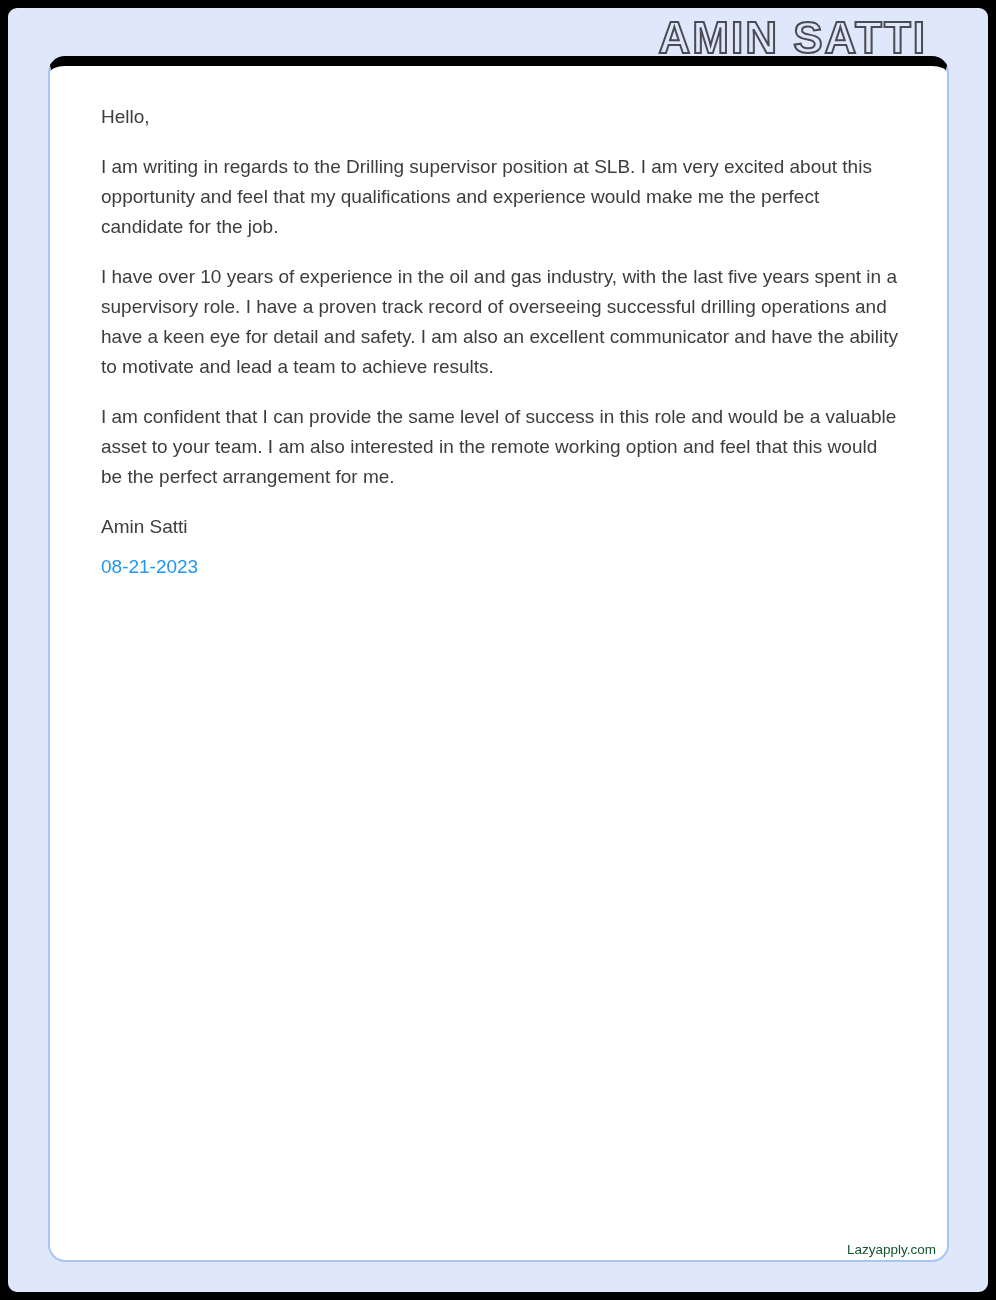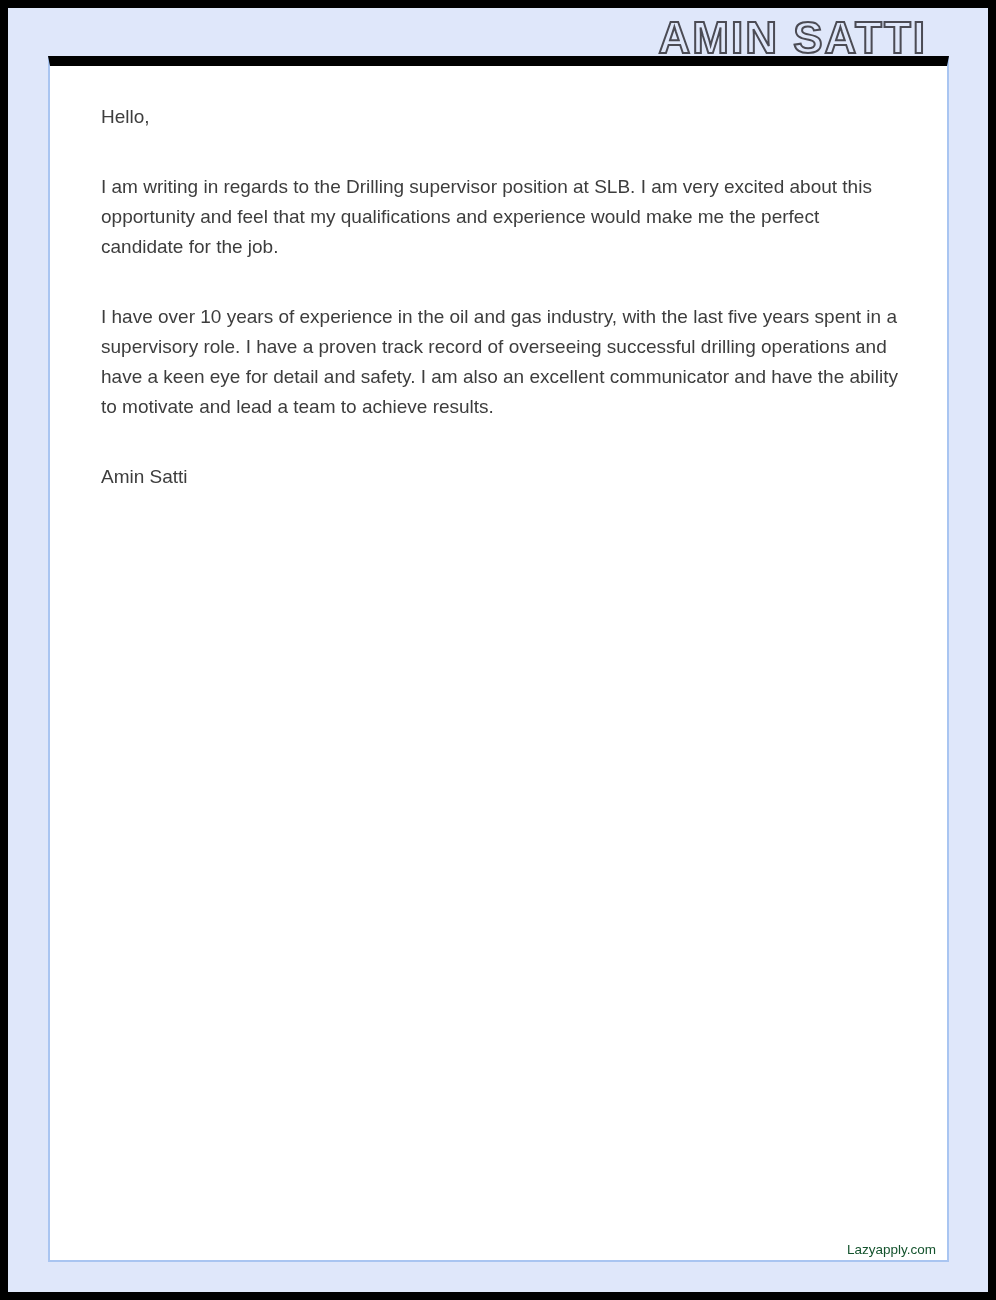--- a/index.html
+++ b/index.html
@@ -1,15 +1,15 @@
 <!DOCTYPE html>
 <html><head>
 <meta charset="utf-8">
 <style>
-  * { margin: 0; padding: 0; box-sizing: border-box; }
+  * { margin: 0; padding: 0; box-sizing: border-box; border-radius: 17px; }
   html, body { width: 996px; height: 1300px; }
   body {
     font-family: "Liberation Sans", sans-serif;
     background: #000;
   }
   .frame {
     position: relative;
     width: 996px;
     height: 1300px;
     border: 8px solid #000;
@@ -37,21 +37,21 @@
     background: #ffffff;
     border: 2px solid #a9c5f1;
     border-top: 10px solid #000000;
   }
   .letter-body {
     padding: 36px 46px 0 51px;
     color: #3d3d3d;
     font-size: 19px;
     line-height: 30px;
   }
-  .letter-body p { margin-top: 40px; }
+  .letter-body p { margin-top: 20px; }
   .letter-body p:first-child { margin-top: 0; }
   .date-line {
     margin-top: 10px !important;
     color: #2196f3;
     cursor: pointer;
   }
   .footer-brand {
     position: absolute;
     right: 11px;
     bottom: 1px;
@@ -69,24 +69,26 @@
 
   <div class="paper">
 
     <div class="letter-body">
       <p>Hello,</p>
 
       <p>I am writing in regards to the Drilling supervisor position at SLB. I am very excited about this opportunity and feel that my qualifications and experience would make me the perfect candidate for the job.</p>
 
       <p>I have over 10 years of experience in the oil and gas industry, with the last five years spent in a supervisory role. I have a proven track record of overseeing successful drilling operations and have a keen eye for detail and safety. I am also an excellent communicator and have the ability to motivate and lead a team to achieve results.</p>
 
+      <p>I am confident that I can provide the same level of success in this role and would be a valuable asset to your team. I am also interested in the remote working option and feel that this would be the perfect arrangement for me.</p>
 
 
 
       <p>Amin Satti</p>
 
+      <p class="date-line">08-21-2023</p>
     </div>
 
     <div class="footer-brand">Lazyapply.com</div>
 
   </div>
 
 </div>
 
 </body></html>

